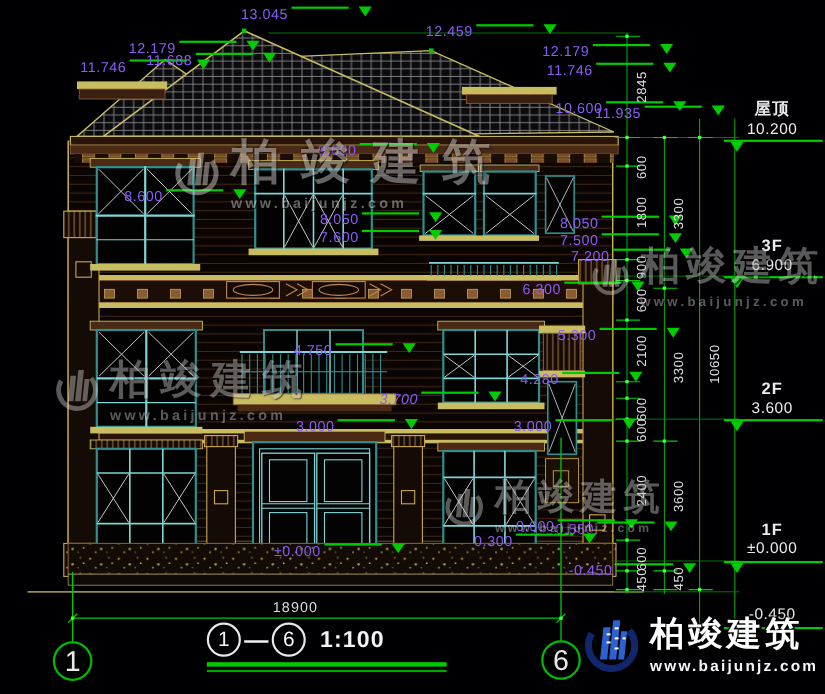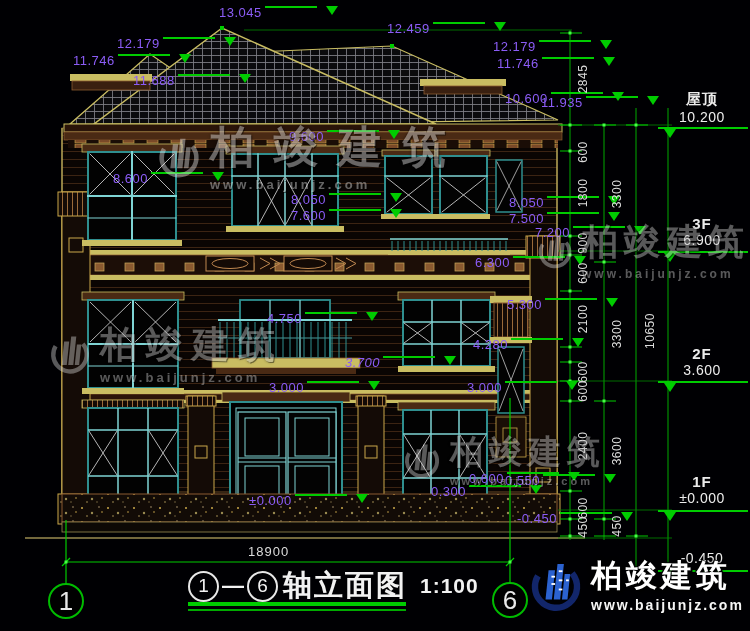--- a/index.html
+++ b/index.html
@@ -325,21 +325,21 @@
       <div class="elev" style="left: 110px; top: 37px;">
         <span class="elev-t">12.179</span>
         <span class="elev-line"></span>
         <span class="elev-tri"></span>
       </div>
       <div class="elev" style="left: 66px; top: 54px;">
         <span class="elev-t">11.746</span>
         <span class="elev-line"></span>
         <span class="elev-tri"></span>
       </div>
-      <div class="elev" style="left: 126px; top: 74px; justify-content: center;">
+      <div class="elev" style="left: 126px; top: 48px; justify-content: center;">
         <span class="elev-t">11.688</span>
         <span class="elev-line"></span>
         <span class="elev-tri"></span>
       </div>
       <div class="elev" style="left: 380px; top: 22px;">
         <span class="elev-t">12.459</span>
         <span class="elev-line"></span>
         <span class="elev-tri"></span>
       </div>
       <div class="elev" style="left: 486px; top: 40px;">
@@ -385,21 +385,21 @@
       <div class="elev" style="left: 502px; top: 196px;">
         <span class="elev-t">8.050</span>
         <span class="elev-line"></span>
         <span class="elev-tri"></span>
       </div>
       <div class="elev" style="left: 502px; top: 212px;">
         <span class="elev-t">7.500</span>
         <span class="elev-line"></span>
         <span class="elev-tri"></span>
       </div>
-      <div class="elev" style="left: 528px; top: 226px; text-align: center;">
+      <div class="elev" style="left: 512px; top: 226px; text-align: center;">
         <span class="elev-t">7.200</span>
         <span class="elev-line"></span>
         <span class="elev-tri"></span>
       </div>
       <div class="elev" style="left: 468px; top: 256px;">
         <span class="elev-t">6.300</span>
         <span class="elev-line"></span>
         <span class="elev-tri"></span>
       </div>
       <div class="elev" style="left: 500px; top: 298px;">
@@ -579,21 +579,20 @@
         </span>
       </div>
     </div>
 
   <div class="width-dim">18900</div>
 
   <div class="title-row">
     <span class="axis-bubble">1</span>
     <span class="title-dash">—</span>
     <span class="axis-bubble">6</span>
-    <span class="title-text">轴立面图</span>
     <span class="title-scale">1:100</span>
   </div>
   <div class="title-ul1"></div>
   <div class="title-ul2"></div>
 
   <div class="grid-bubble" style="left:48px;top:583px;">1</div>
   <div class="grid-bubble" style="left:492px;top:582px;">6</div>
 
   <div class="footer-brand">
     <span>

